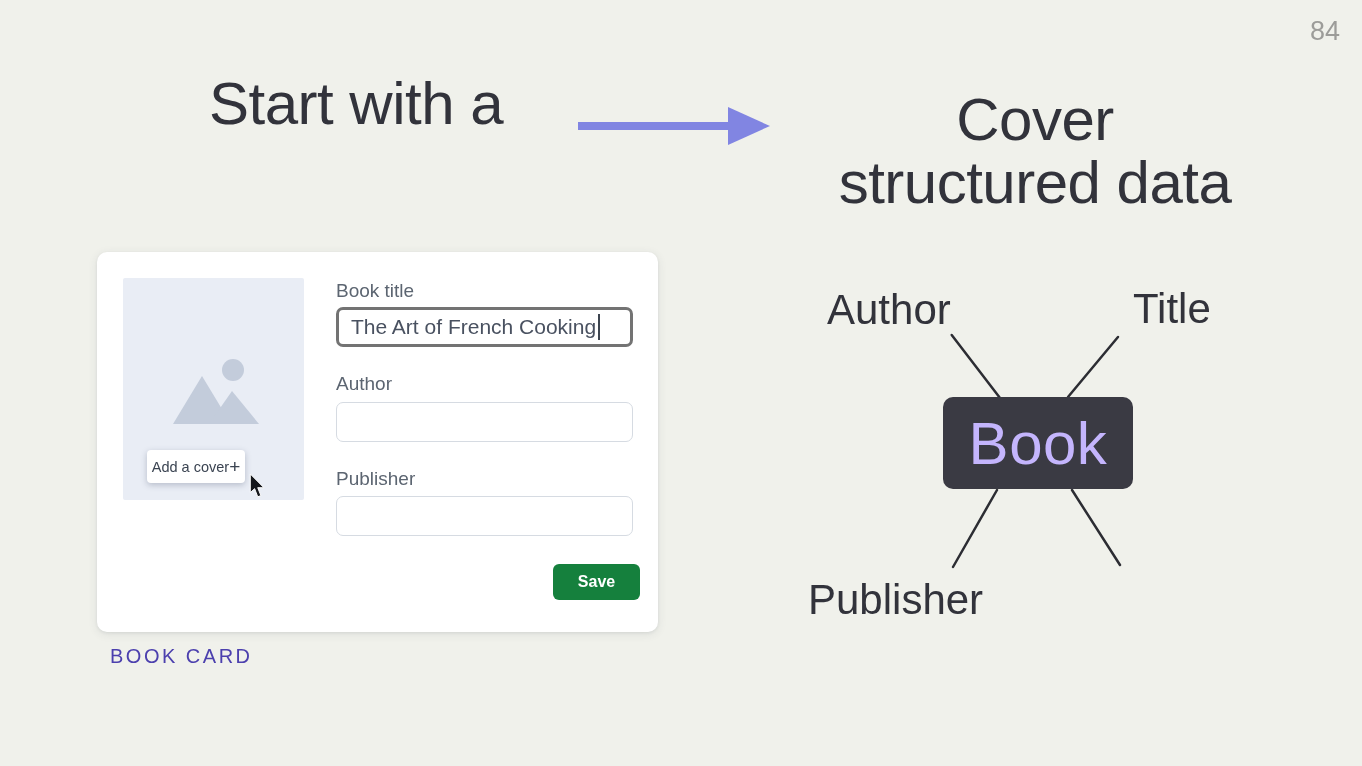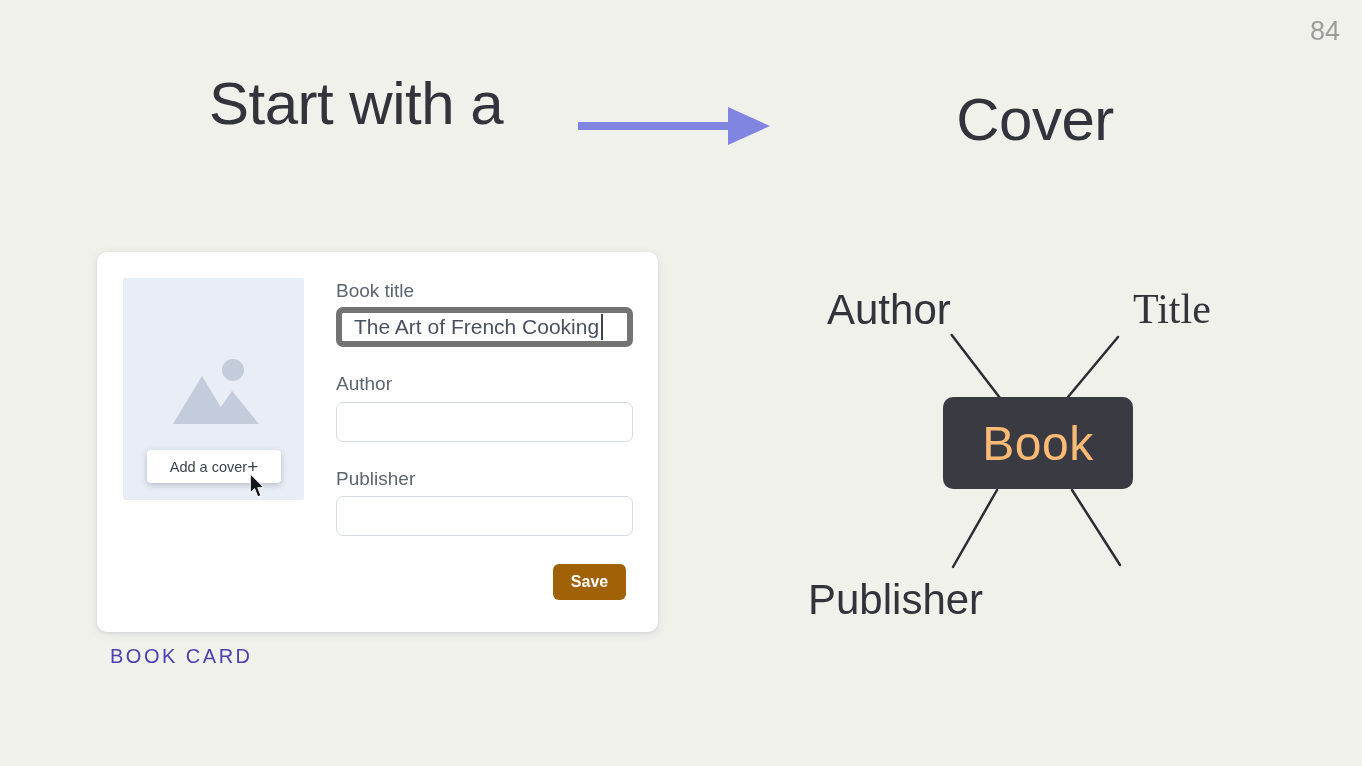--- a/index.html
+++ b/index.html
@@ -35,78 +35,78 @@
     box-shadow: 0 2px 10px rgba(50,60,80,0.10), 0 1px 3px rgba(50,60,80,0.08);
   }
   .cover {
     position: absolute; left: 26px; top: 26px; width: 181px; height: 222px;
     background: #e9edf5; border-radius: 2px;
   }
   .mountain { position: absolute; left: 48px; top: 80px; width: 90px; height: 68px; }
   .mountain circle, .mountain path { fill: #c3ccdb; }
 
   .add-cover {
-    position: absolute; left: 24px; top: 172px; width: 134px; height: 33px;
+    position: absolute; left: 24px; top: 172px; width: 98px; height: 33px;
     background: #ffffff; border-radius: 4px;
     box-shadow: 0 2px 6px rgba(50,60,90,0.28);
     display: flex; align-items: center; justify-content: center; 
     font-size: 14.5px; color: #3b4452; cursor: pointer;
   }
   .add-cover .plus { font-size: 19px; font-weight: 400; color: #3b4452; line-height: 1; }
 
   .cursor { position: absolute; left: 126px; top: 196px; width: 17px; height: 24px; }
 
   .flabel {
     position: absolute; left: 239px;
     font-size: 19px; color: #5c6571; line-height: 20px;
   }
   .finput {
     position: absolute; left: 239px; width: 297px; height: 40px;
     border: 1.5px solid #d6dbe2; border-radius: 7px; background: #fff;
     display: flex; align-items: center; padding: 0 12px;
     font-size: 21px; color: #495160; white-space: nowrap; overflow: hidden;
   }
-  .finput.focused { border: 6px solid #737373; }
+  .finput.focused { border: 3px solid #737373; }
   .caret {
     display: inline-block; width: 2px; height: 26px;
     background: #3d4550; margin-left: 2px; flex: 0 0 auto;
   }
   .lbl-title { top: 29px; }  .inp-title { top: 55px; }
   .lbl-author { top: 122px; } .inp-author { top: 150px; }
   .lbl-publisher { top: 217px; } .inp-publisher { top: 244px; }
 
   .save {
-    position: absolute; left: 456px; top: 312px; width: 73px; height: 36px;
-    background: #a16207; border-radius: 6px;
+    position: absolute; left: 456px; top: 312px; width: 87px; height: 36px;
+    background: #15803d; border-radius: 6px;
     color: #ffffff; font-size: 16px; font-weight: bold;
     display: flex; align-items: center; justify-content: center; cursor: pointer;
   }
 
   .caption {
     position: absolute; left: 110px; top: 645px;
     font-size: 20px; letter-spacing: 2.5px; color: #4c40ae; font-weight: 500;
   }
 
   
   .diagram { position: absolute; left: 780px; top: 260px; width: 490px; height: 380px; }
   .connectors { position: absolute; left: 0; top: 0; width: 490px; height: 380px; }
   .connectors line { stroke: #2c2d33; stroke-width: 2.5; stroke-linecap: round; }
 
   .node {
     position: absolute; left: 163px; top: 137px; width: 190px; height: 92px;
     background: #3a3a43; border-radius: 10px;
-    color: #fdba74; font-size: 48px; letter-spacing: 0.5px;
+    color: #c4b5fd; font-size: 60px; letter-spacing: 0.5px;
     display: flex; align-items: center; justify-content: center;
   }
   .prop {
     position: absolute; font-size: 42px; line-height: 48px;
     color: #32333b; white-space: nowrap;
   }
   .prop-author    { left: 47px;  top: 26px; }
-  .prop-title     { left: 353px; top: 25px; font-family: Liberation Serif, serif; }
+  .prop-title     { left: 353px; top: 25px; }
   .prop-publisher { left: 28px;  top: 316px; }
   .prop-cover     { left: 331px; top: 316px; }
 </style>
 </head>
 <body>
 
 <div class="slide">
 
   <div class="page-num">84</div>
 
@@ -114,20 +114,21 @@
     <div>Start with a</div>
   </div>
 
   <svg class="arrow" viewBox="0 0 196 46" aria-hidden="true">
     <line x1="2" y1="23" x2="158" y2="23"></line>
     <polygon points="152,4 194,23 152,42"></polygon>
   </svg>
 
   <div class="heading heading-right">
     <div>Cover</div>
+    <div>structured data</div>
   </div>
 
   <div class="card">
 
     <div class="cover">
       <svg class="mountain" viewBox="0 0 90 68" aria-hidden="true">
         <circle cx="62" cy="12" r="11"></circle>
         <path d="M2 66 L31 18 L60 66 Z"></path>
         <path d="M38 66 L61 33 L88 66 Z"></path>
       </svg>

